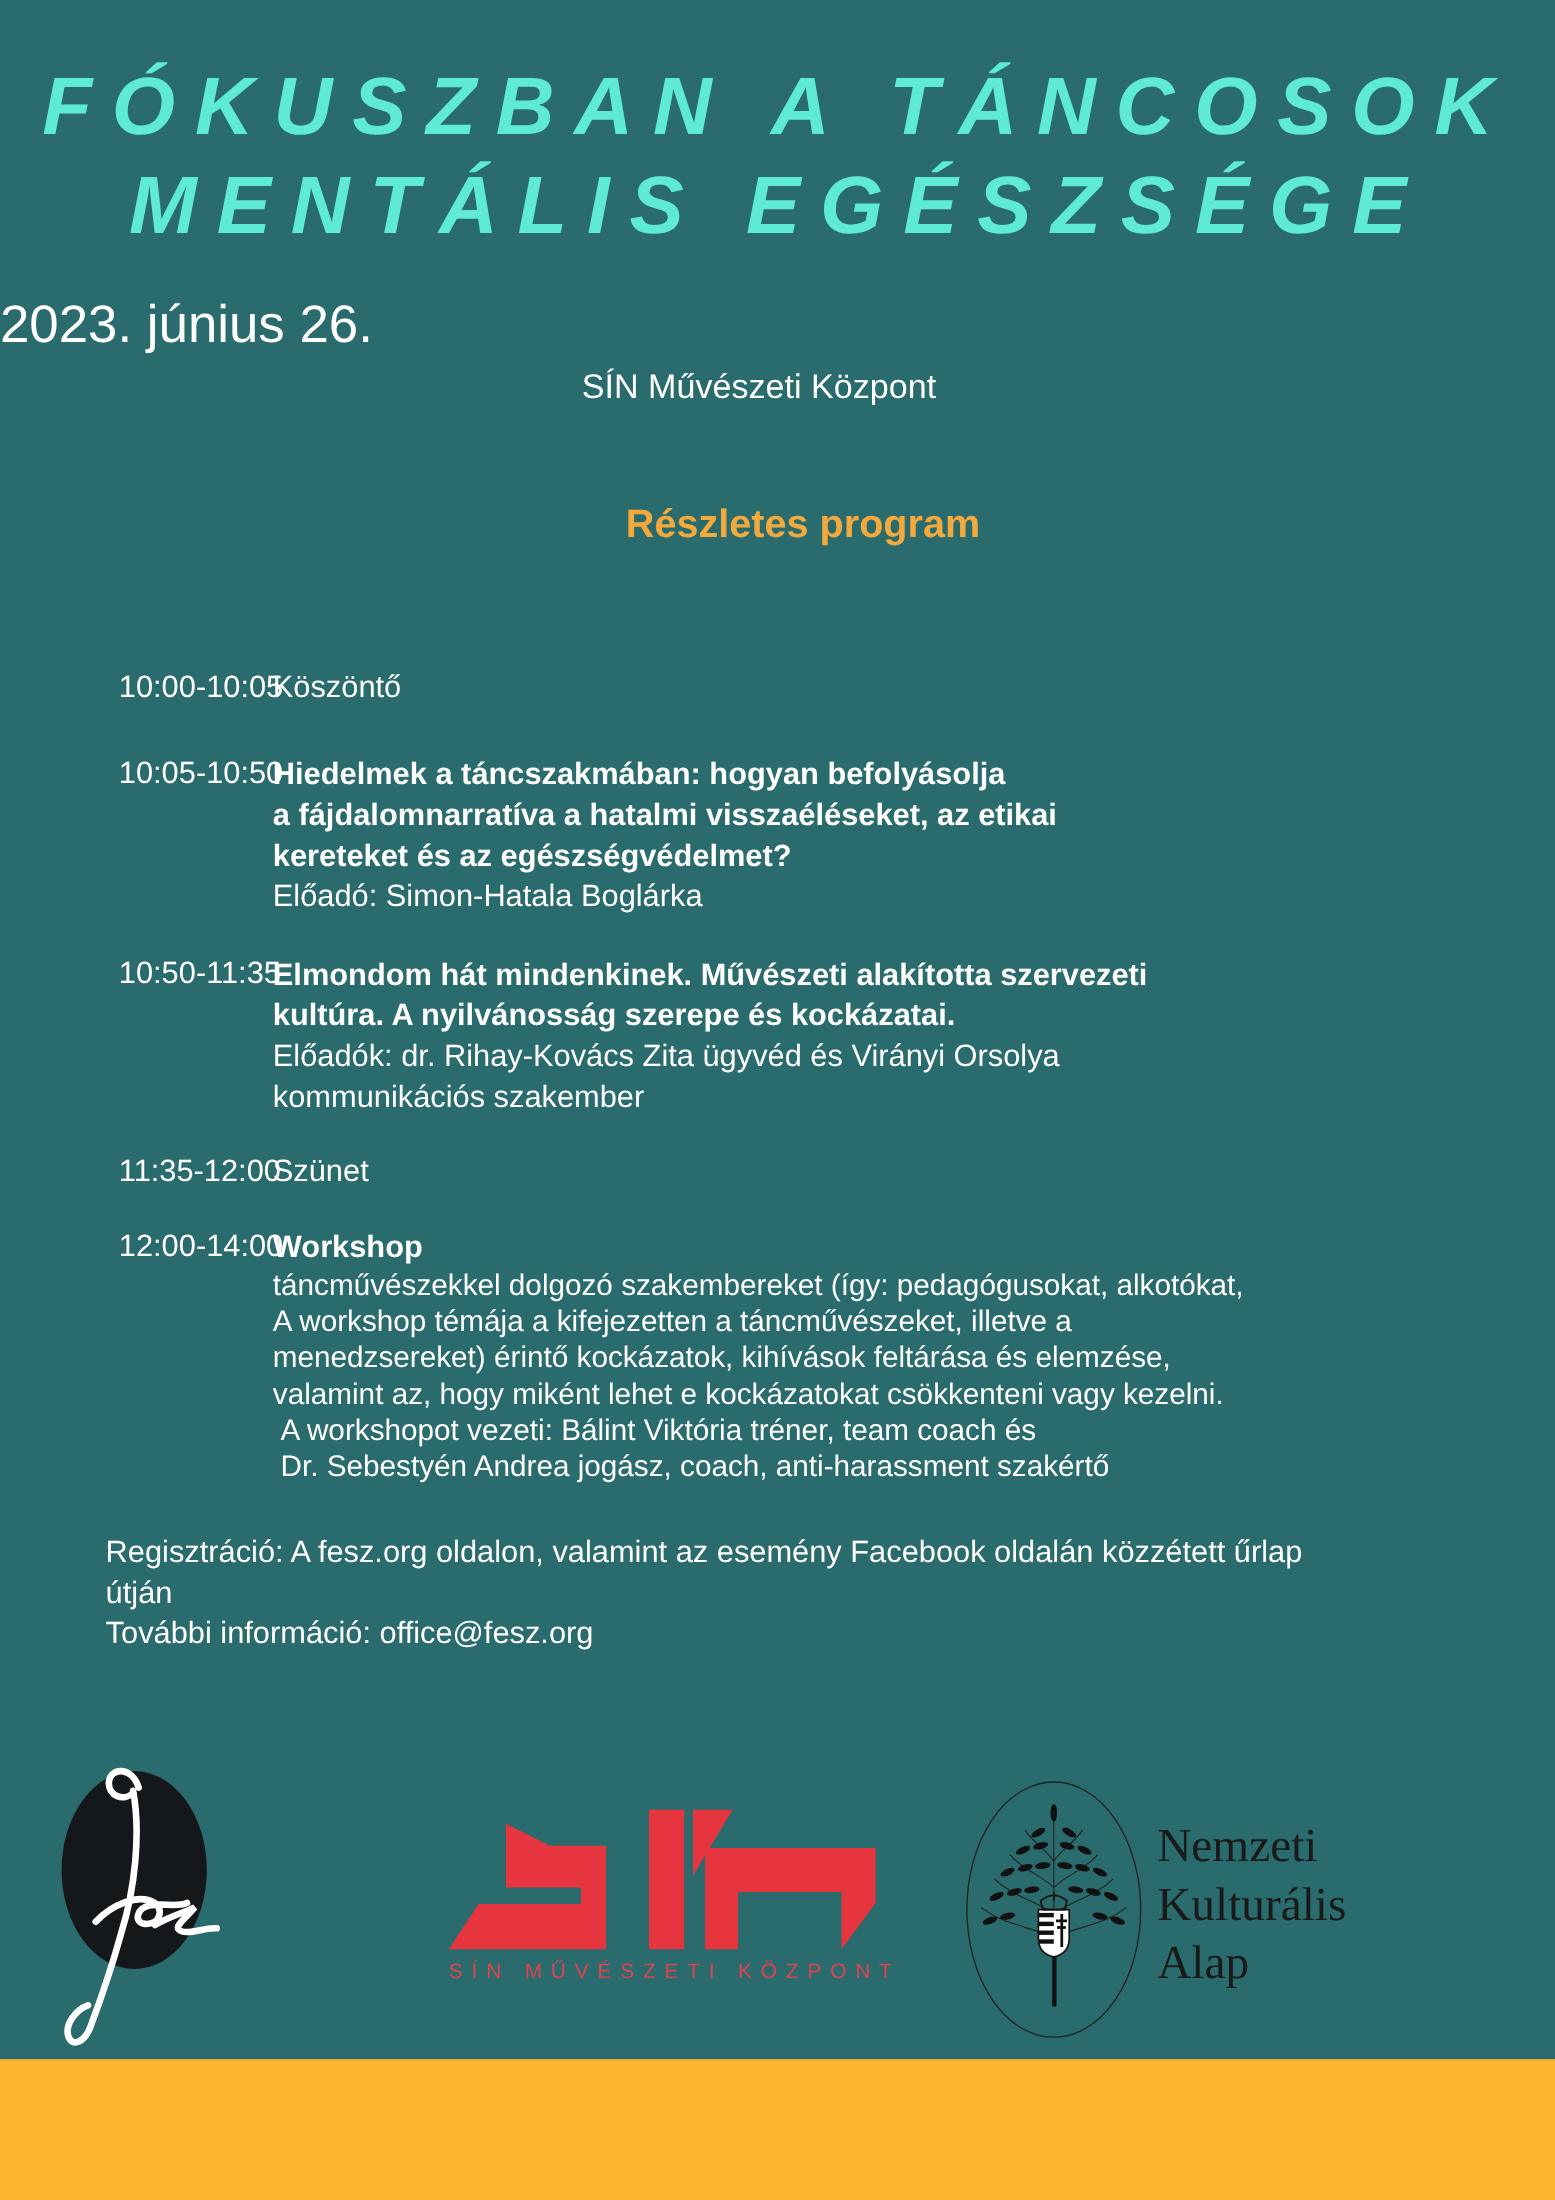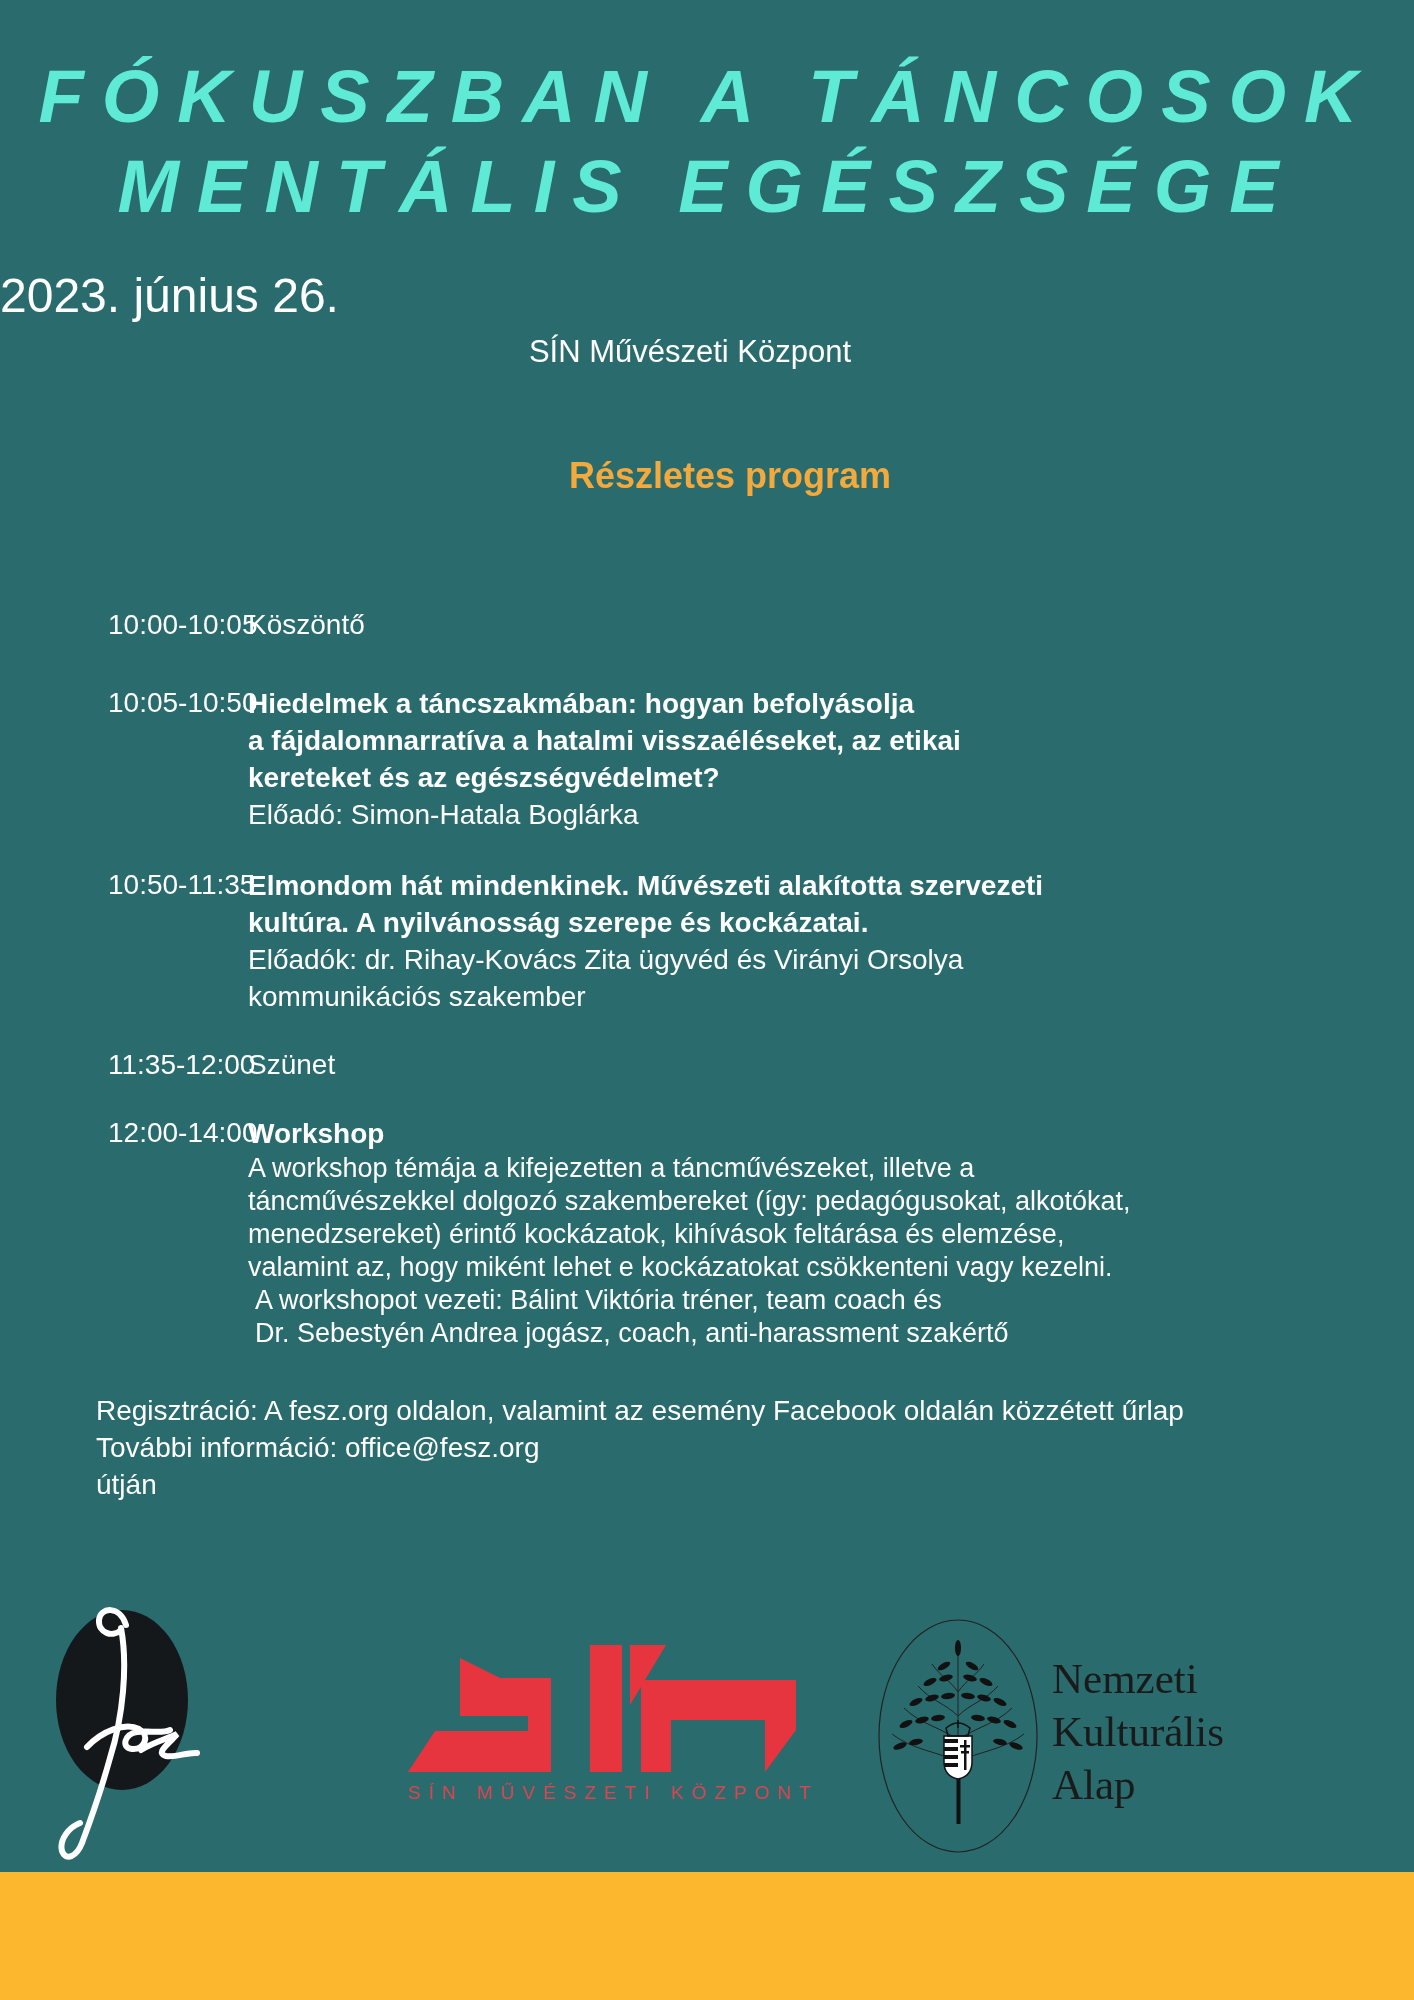--- a/index.html
+++ b/index.html
@@ -110,34 +110,34 @@
   <div class="row" style="top:1047px">
     <span class="time">11:35-12:00</span>
     <div class="content">Szünet</div>
   </div>
 
   <div class="row" style="top:1115px">
     <span class="time">12:00-14:00</span>
     <div class="content">
       <div class="ws-title">Workshop</div>
       <div class="desc">
+        <div>táncművészekkel dolgozó szakembereket (így: pedagógusokat, alkotókat,</div>
         <div>A workshop témája a kifejezetten a táncművészeket, illetve a</div>
-        <div>táncművészekkel dolgozó szakembereket (így: pedagógusokat, alkotókat,</div>
         <div>menedzsereket) érintő kockázatok, kihívások feltárása és elemzése,</div>
         <div>valamint az, hogy miként lehet e kockázatokat csökkenteni vagy kezelni.</div>
         <div class="indent">A workshopot vezeti: Bálint Viktória tréner, team coach és</div>
         <div class="indent">Dr. Sebestyén Andrea jogász, coach, anti-harassment szakértő</div>
       </div>
     </div>
   </div>
 
   <div class="footer-info">
     <div>Regisztráció: A fesz.org oldalon, valamint az esemény Facebook oldalán közzétett űrlap</div>
+    <div>útján</div>
     <div>További információ: office@fesz.org</div>
-    <div>útján</div>
   </div>
 
   <svg class="logo-fesz" viewBox="0 0 210 285">
     <ellipse cx="97" cy="105" rx="66" ry="90" fill="#15181b"></ellipse>
     <g fill="none" stroke="#ffffff" stroke-width="6" stroke-linecap="round">
       <path d="M 101,30 C 95,10 75,12 74,25 C 73,38 88,43 96,35"></path>
       <path d="M 96,33 C 103,70 98,122 85,163 C 77,192 66,224 57,248 C 52,261 41,267 37,256 C 34,245 44,232 55,228"></path>
       <path d="M 62,152 C 77,136 100,127 114,134 C 126,141 119,155 107,154 C 96,153 99,139 112,137 C 124,135 136,139 145,135"></path>
       <path d="M 116,155 C 129,147 142,144 152,139 C 143,150 130,158 141,161 C 150,163 162,157 172,158"></path>
     </g>

